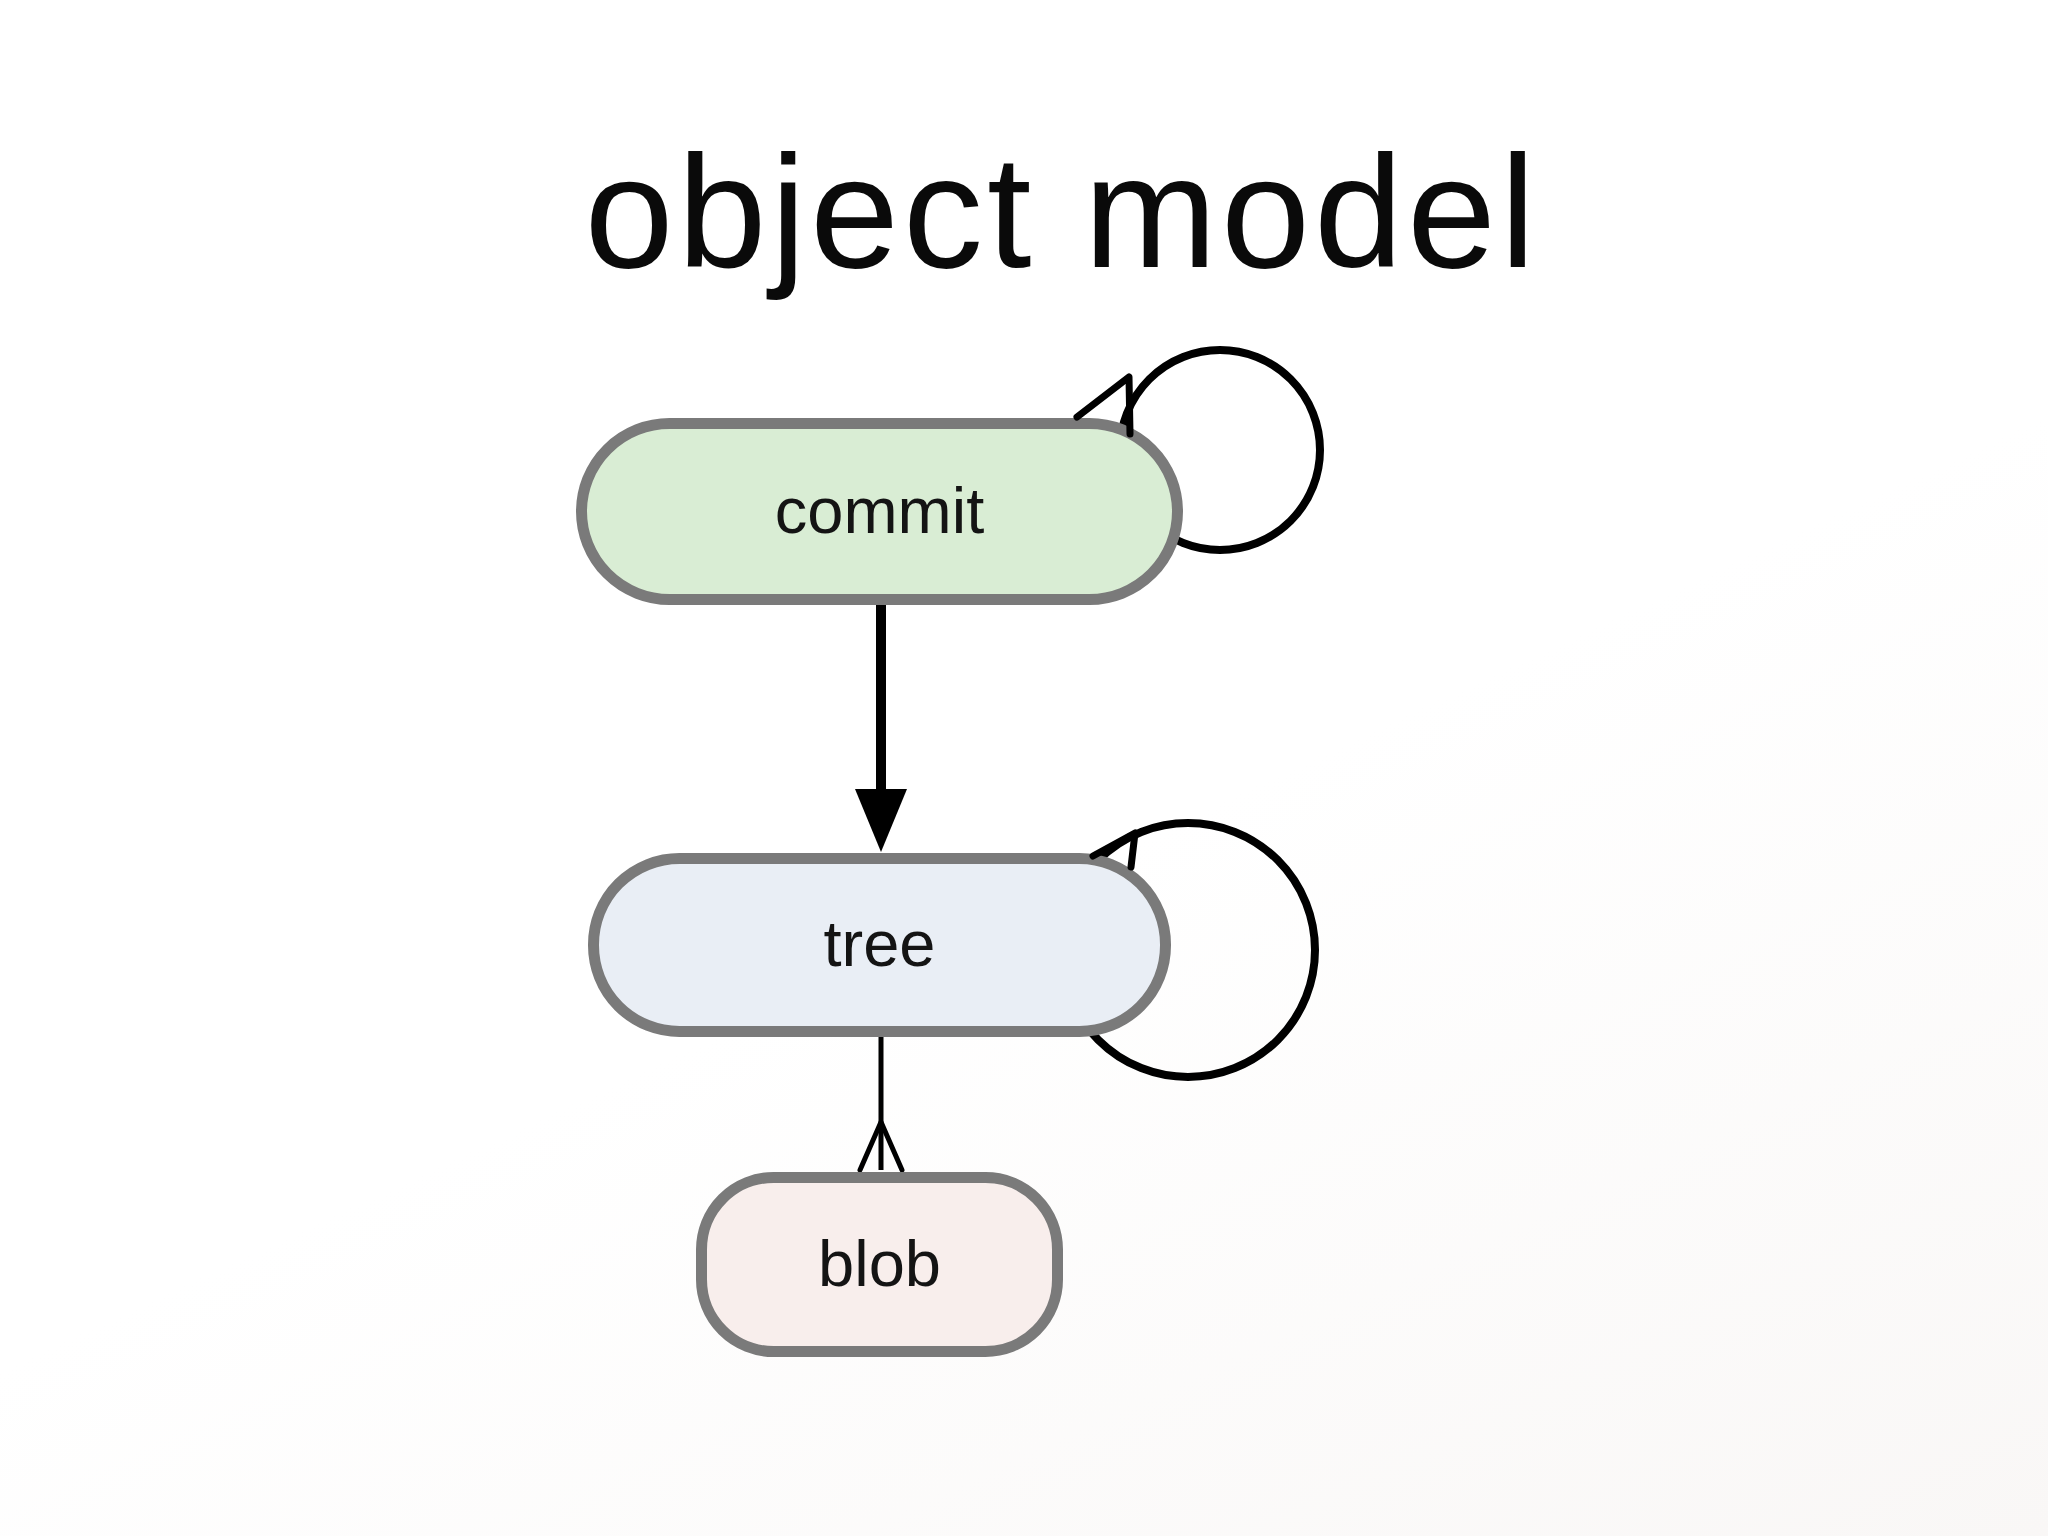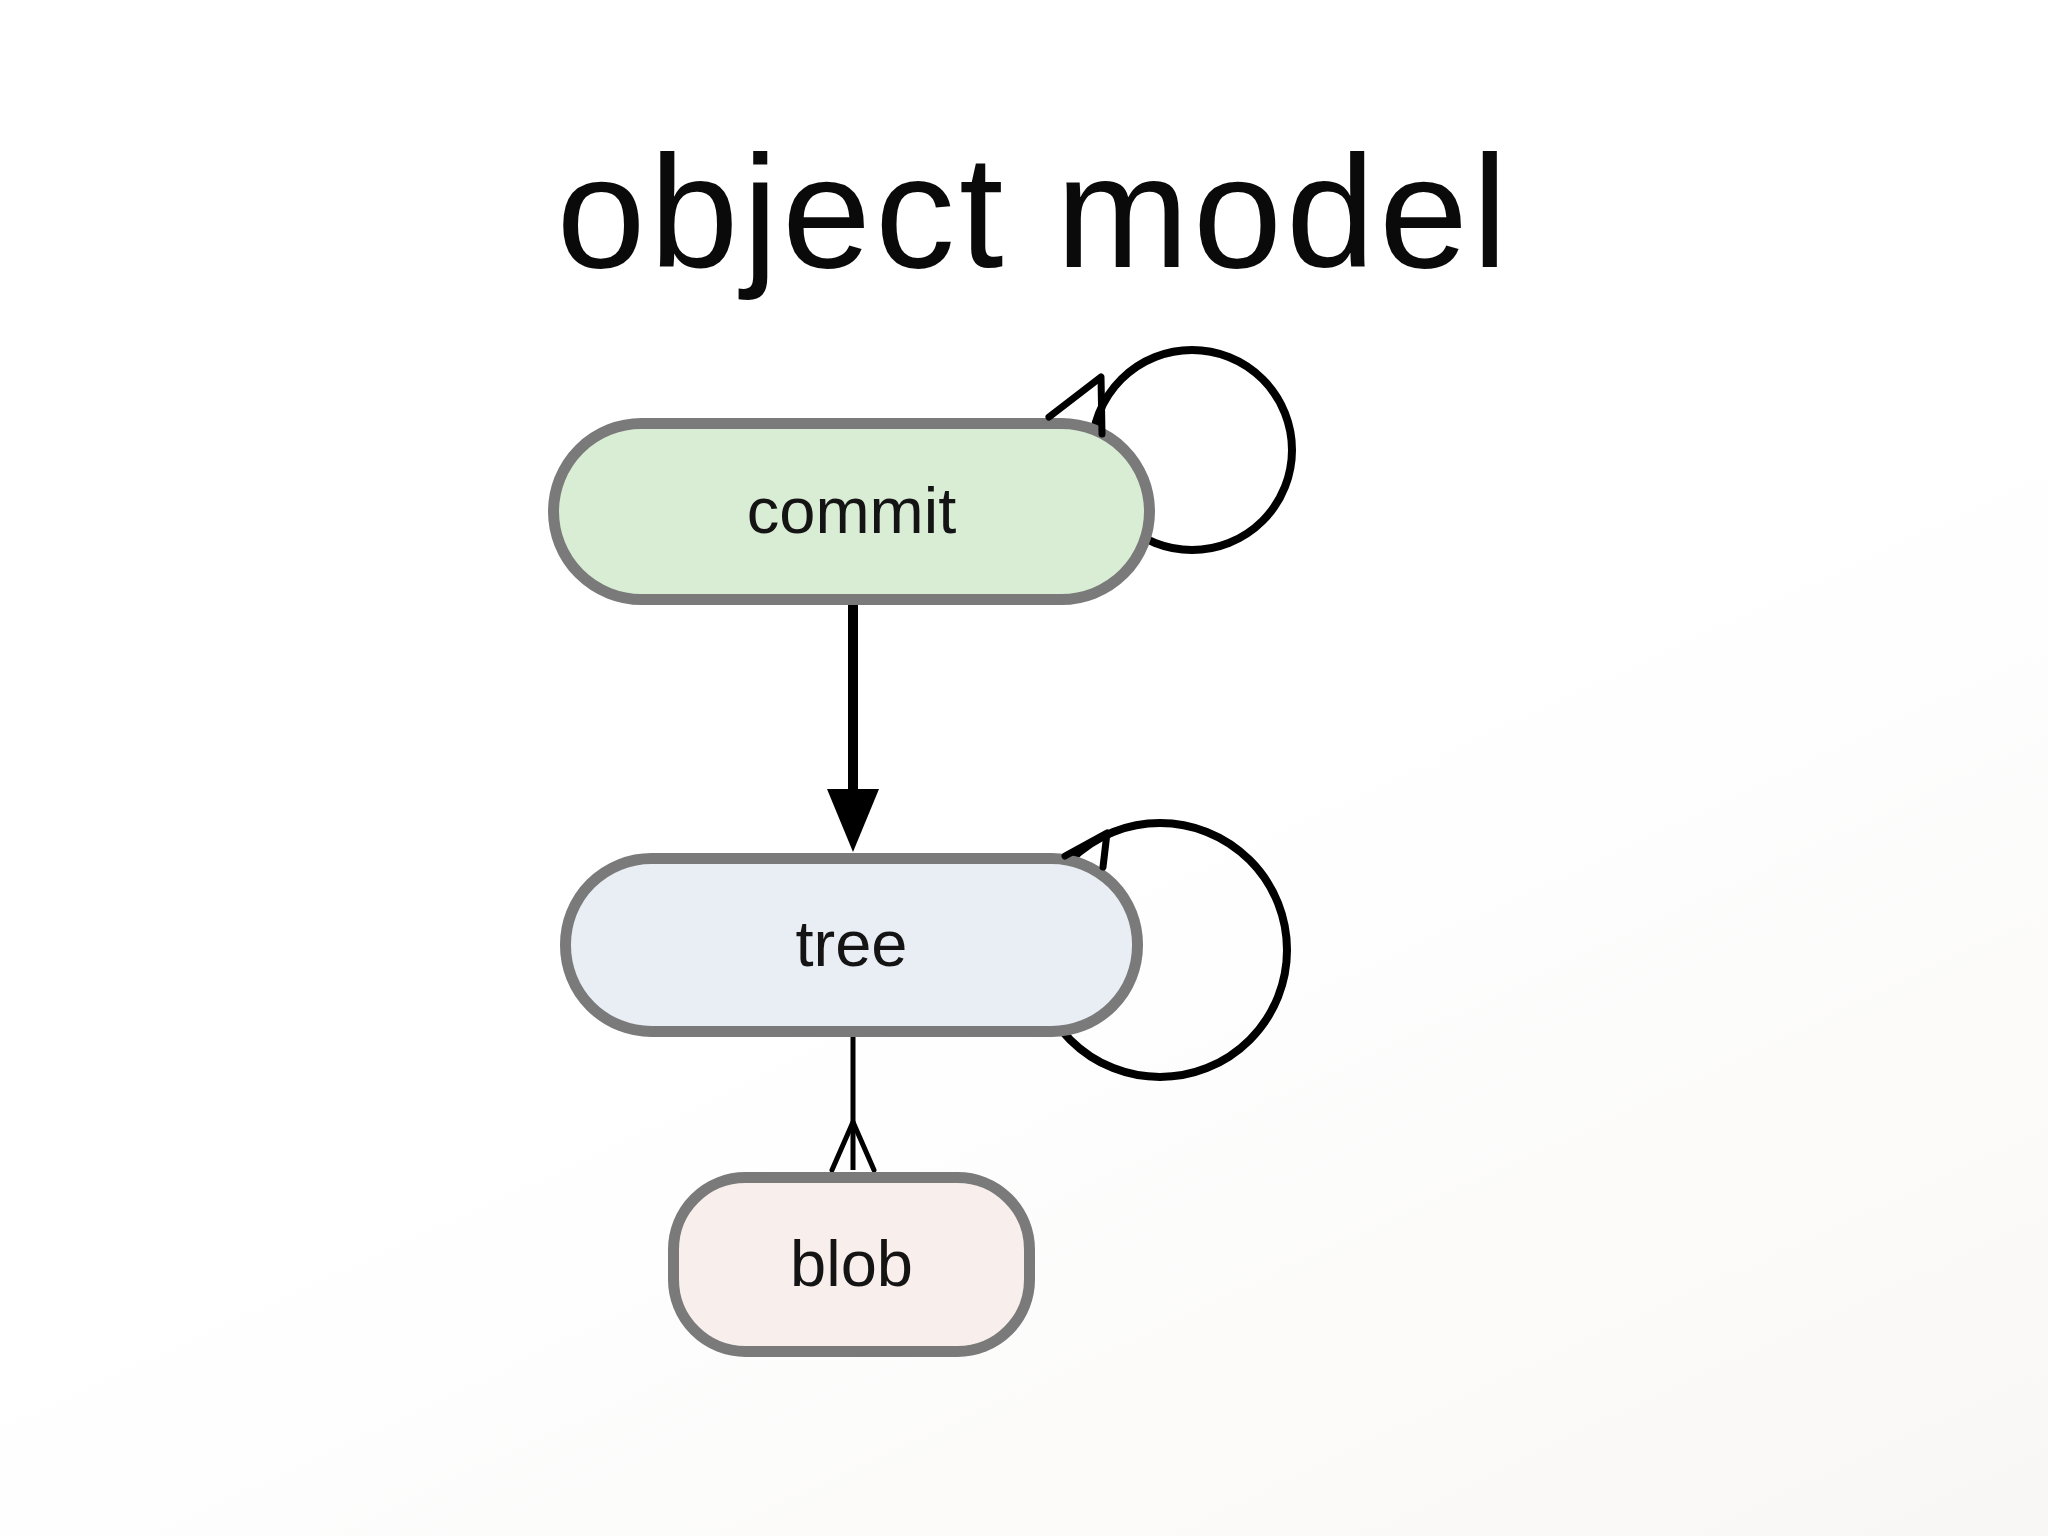--- a/index.html
+++ b/index.html
@@ -7,20 +7,21 @@
     padding: 0;
     width: 2048px;
     height: 1536px;
     overflow: hidden;
     background: linear-gradient(155deg, #ffffff 55%, #f9f7f6 100%);
   }
   .slide {
     position: relative;
     width: 1755px;
     height: 1536px;
+    margin-left: 28px;
   }
   svg { display: block; }
   .title {
     font-family: "Liberation Sans", "DejaVu Sans", sans-serif;
     font-size: 160px;
     letter-spacing: 4px;
     text-anchor: middle;
     fill: #0a0a0a;
   }
   .node-label {

